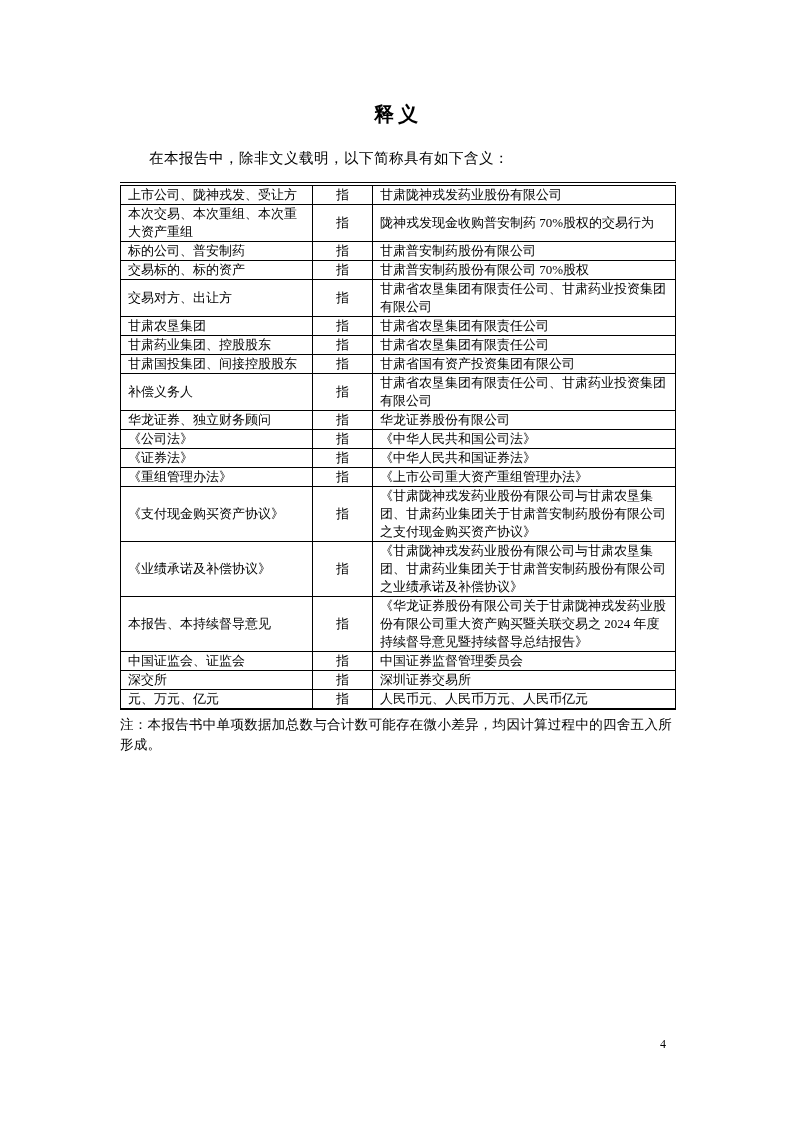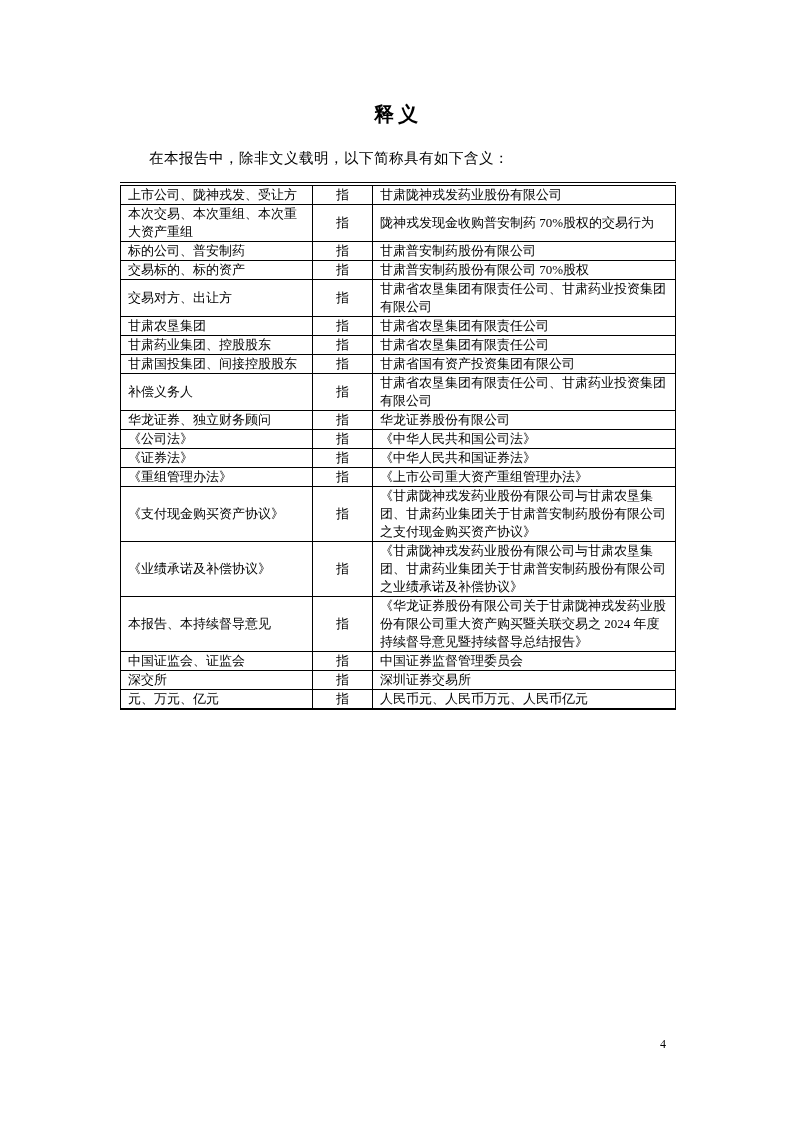--- a/index.html
+++ b/index.html
@@ -183,15 +183,16 @@
     <td class="def">深圳证券交易所</td>
   </tr>
 
   <tr>
     <td class="term">元、万元、亿元</td>
     <td class="ref">指</td>
     <td class="def">人民币元、人民币万元、人民币亿元</td>
   </tr>
 </tbody>
     </table>
+    <p class="note">注：本报告书中单项数据加总数与合计数可能存在微小差异，均因计算过程中的四舍五入所形成。</p>
   </div>
   <div class="page-number">4</div>
 </div>
 
 </body></html>

